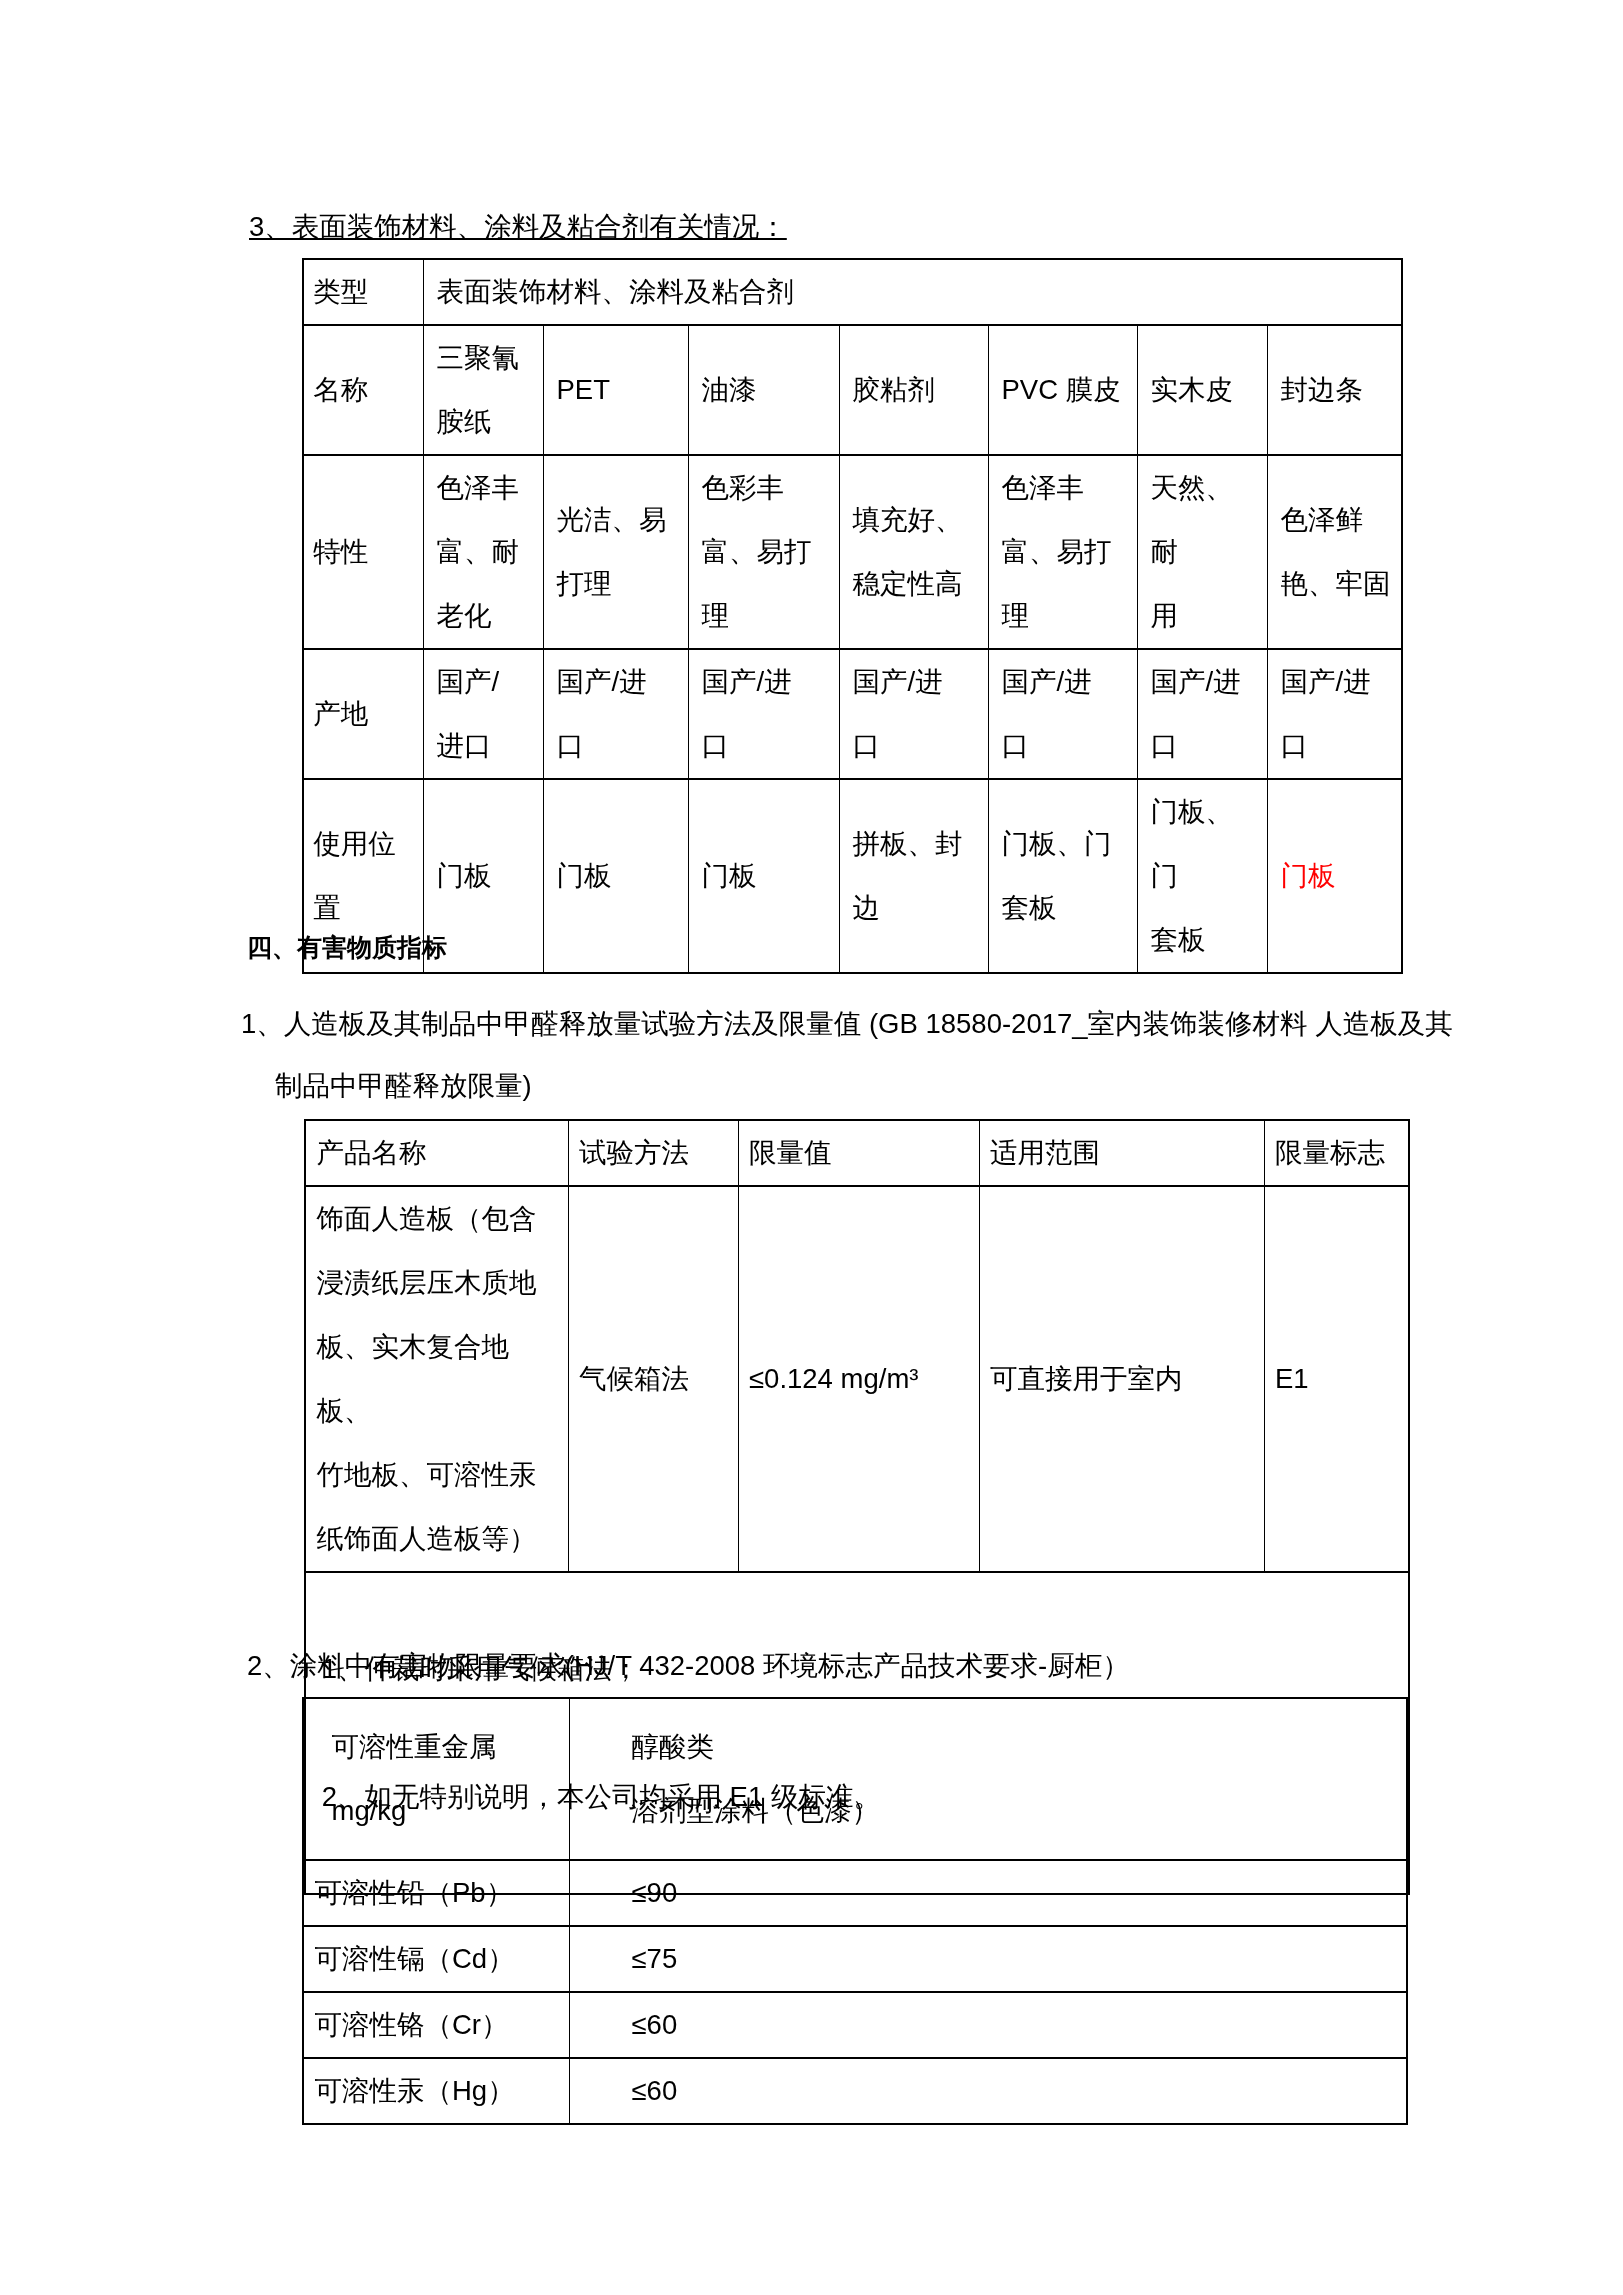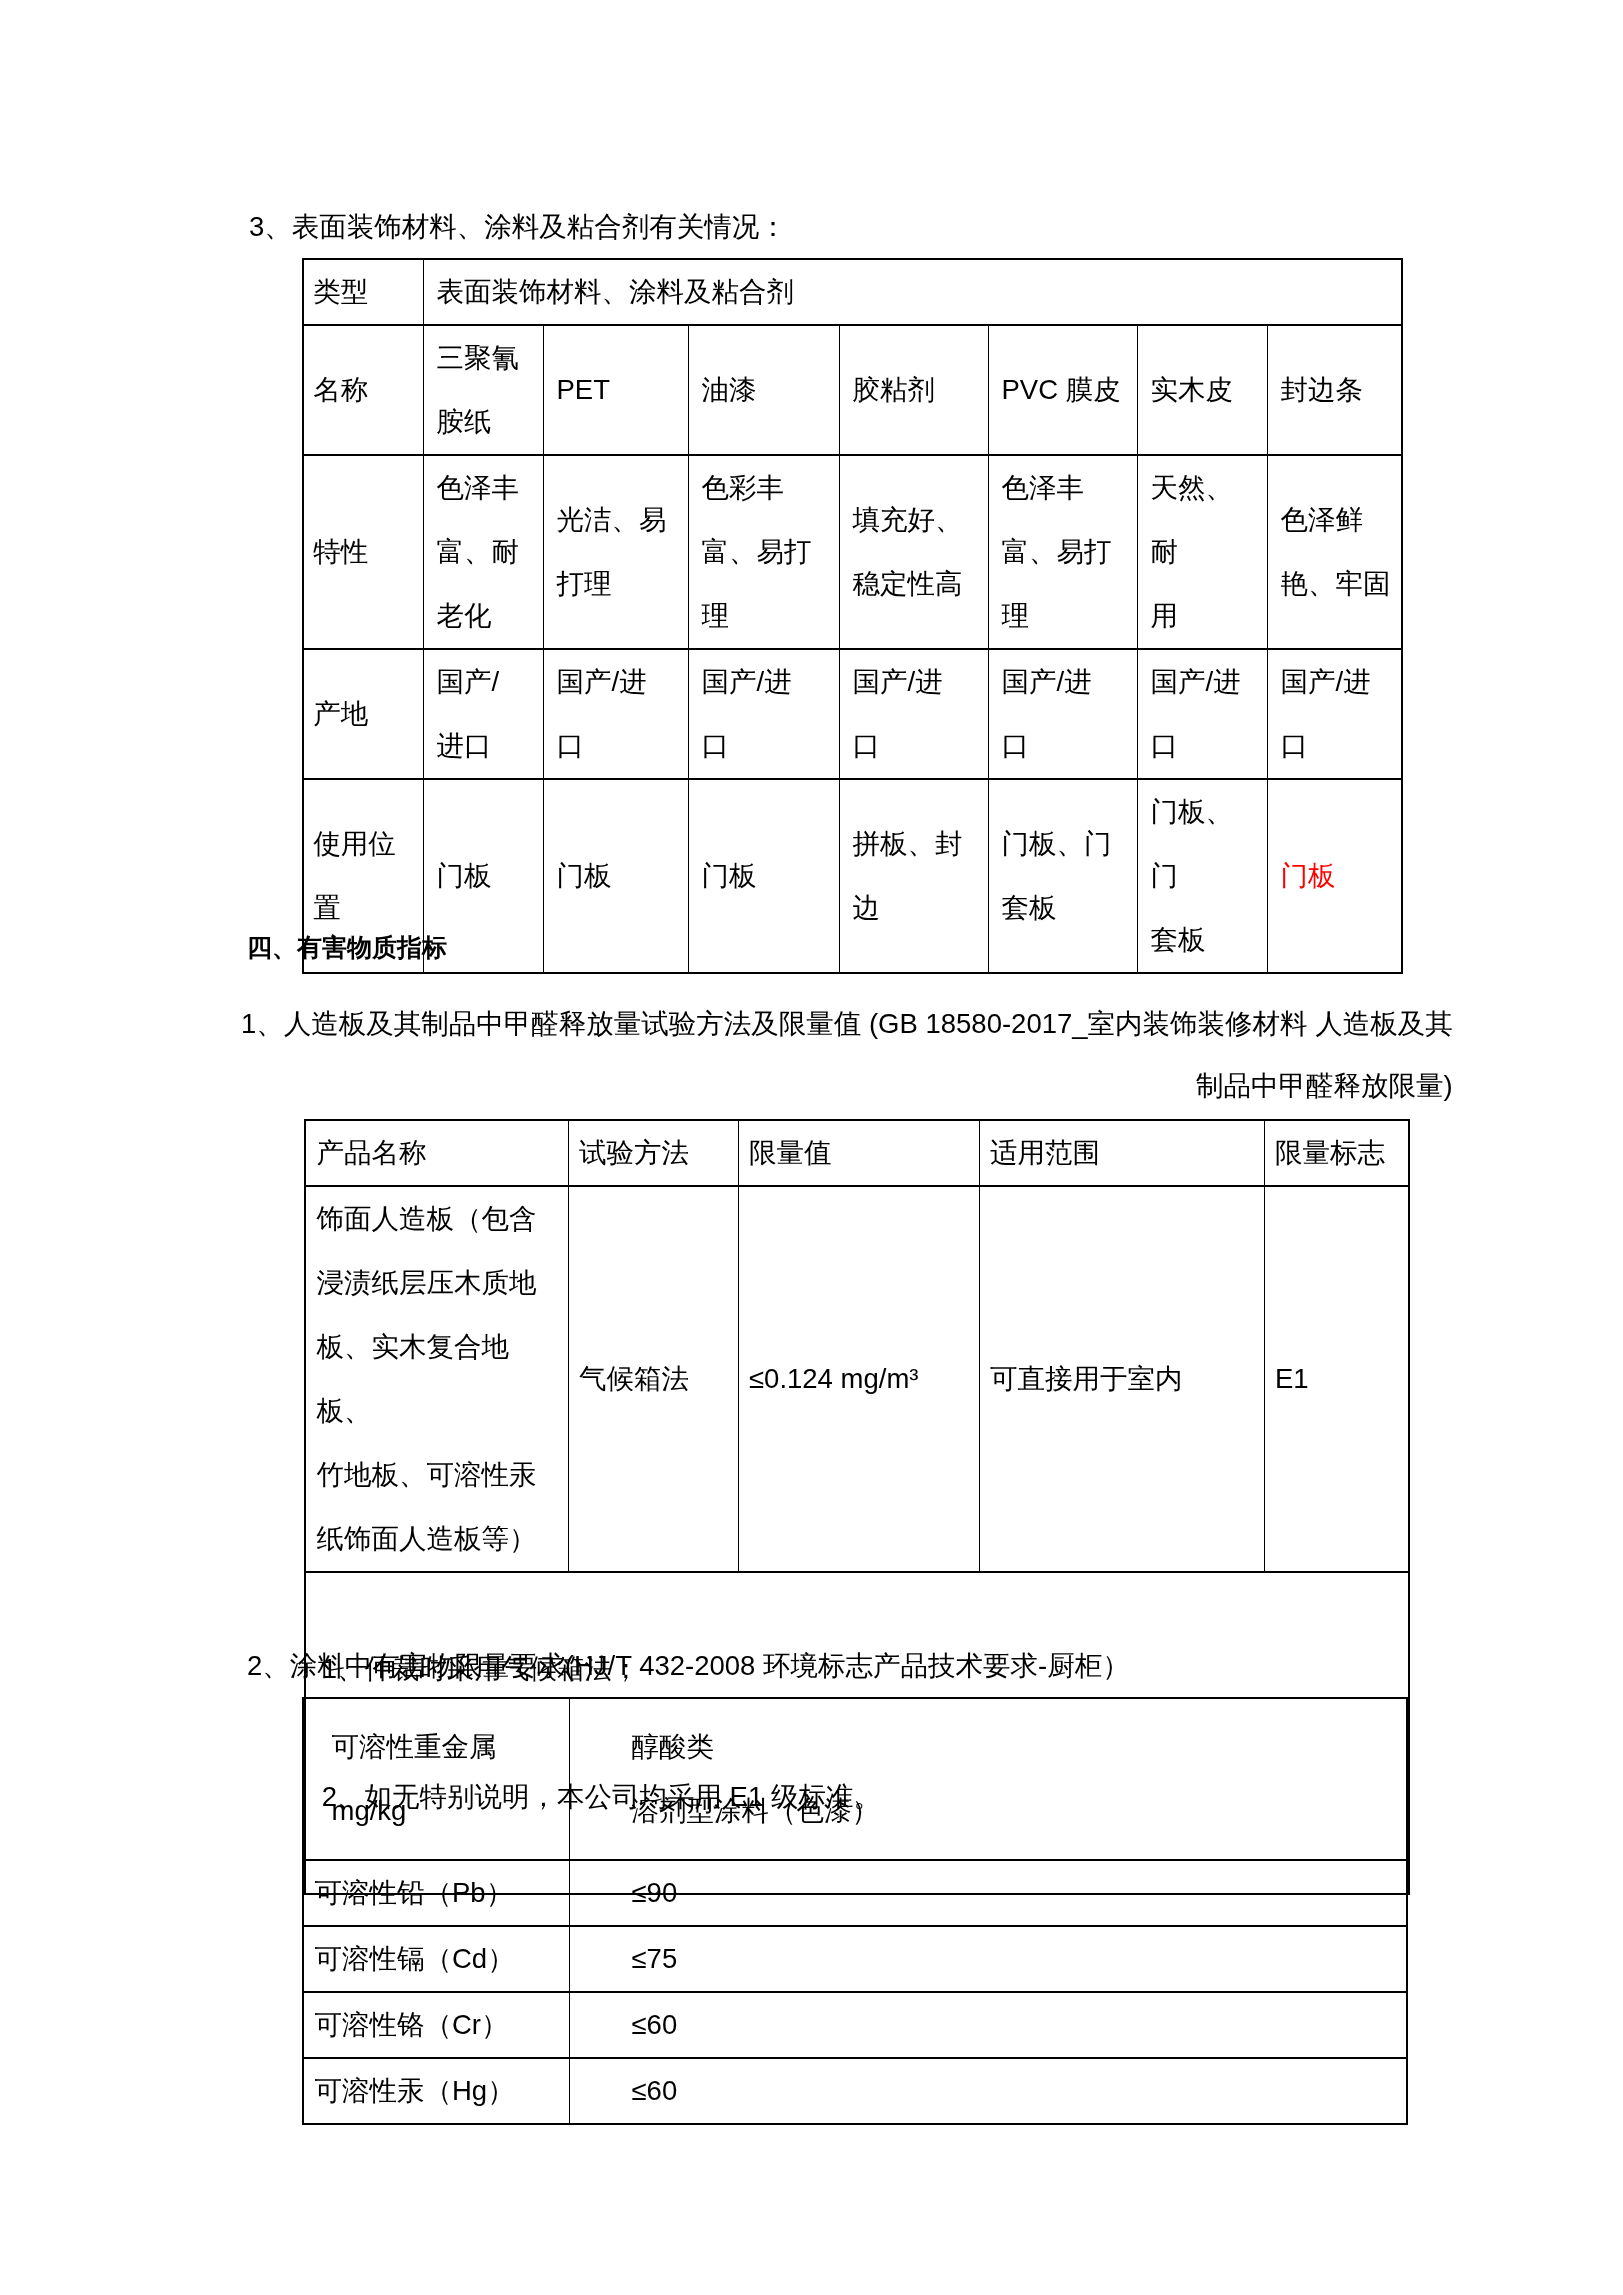--- a/index.html
+++ b/index.html
@@ -30,32 +30,32 @@
     border-width: 2.6px 1.3px;
     vertical-align: middle;
     white-space: pre-line;
     line-height: 64px;
     padding: 0 6.5px 0 13px;
     overflow: hidden;
     font-size: 27.5px;
   }
 
   
-  #sec3 { left: 249px; top: 196px; line-height: 62px; }
+  #sec3 { left: 249px; top: 196px; line-height: 62px; text-decoration: underline; }
 
   
   .t1 { left: 302px; top: 258px; width: 1098px; }
   .t1 td.lbl { padding-left: 9.2px; }
 
   
   #heading { left: 247px; top: 916px; font-size: 25px; font-weight: bold; line-height: 62px; }
 
   
   #para1 { left: 241px; top: 993px; }
-  #para1 .line2 { padding-left: 34px; text-align: right; }
+  #para1 .line2 { padding-left: 34px; }
 
   
   .t2 { left: 304px; top: 1119px; width: 1104px; }
   .t2 td { padding-left: 10.5px; }
   .t2 td.note { padding-left: 15.7px; }
 
   
   #para2 { left: 247px; top: 1635px; }
 
   

